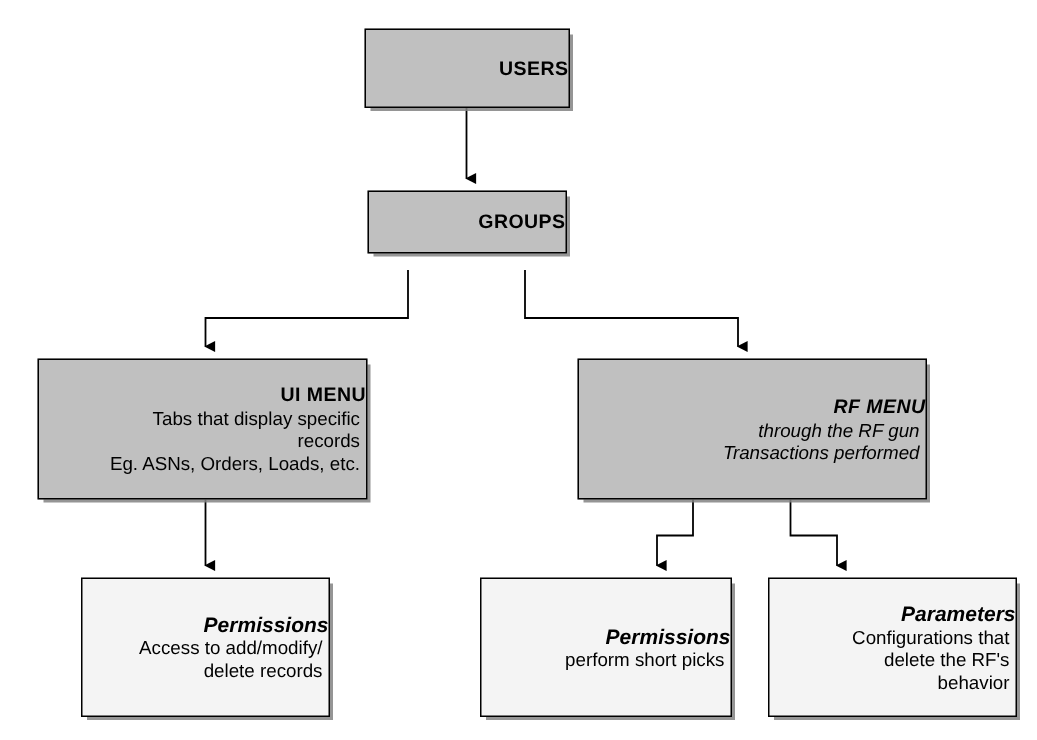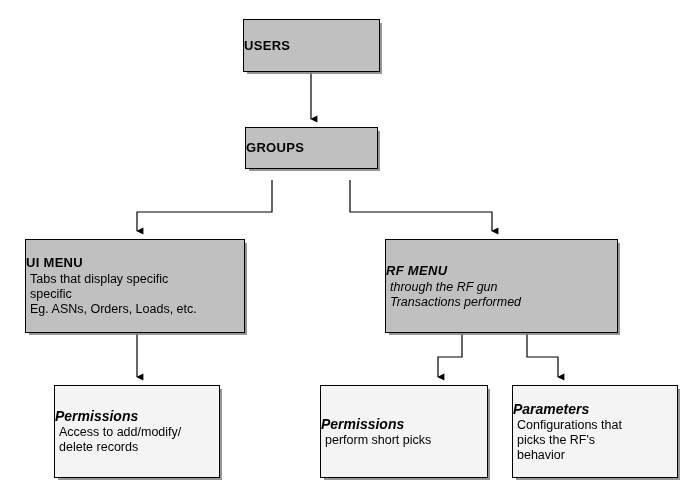--- a/index.html
+++ b/index.html
@@ -14,21 +14,21 @@
     background: #ffffff;
     font-family: "Liberation Sans", sans-serif;
     overflow: hidden;
   }
   .node {
     position: absolute;
     box-sizing: border-box;
     border: 1px solid #000000;
     display: flex;
     flex-direction: column;
-    align-items: flex-start;
+    align-items: flex-end;
     justify-content: center;
     text-align: center;
     color: #000000;
     box-shadow: 3px 3px 0 -1px rgba(130,130,130,0.85);
   }
   .node.filled {
     background: #c0c0c0;
   }
   .node.plain {
     background: #f4f4f4;
@@ -103,21 +103,21 @@
     <div class="node-title">USERS</div>
   </div>
 
   <div class="node filled" style="left:245px; top:127px; width:133px; height:42px;">
     <div class="node-title">GROUPS</div>
   </div>
 
   <div class="node filled" style="left:25px; top:239px; width:220px; height:94px;">
     <div class="node-title">UI MENU</div>
     <div class="node-line">Tabs that display specific</div>
-    <div class="node-line">specific</div>
+    <div class="node-line">records</div>
     <div class="node-line">Eg. ASNs, Orders, Loads, etc.</div>
   </div>
 
   <div class="node filled" style="left:385px; top:239px; width:233px; height:94px;font-style:italic;">
     <div class="node-title">RF MENU</div>
     <div class="node-line">through the RF gun</div>
     <div class="node-line">Transactions performed</div>
   </div>
 
   <div class="node plain" style="left:54px; top:385px; width:166px; height:93px;">
@@ -127,17 +127,17 @@
   </div>
 
   <div class="node plain" style="left:320px; top:385px; width:168px; height:93px;">
     <div class="node-title italic">Permissions</div>
     <div class="node-line">perform short picks</div>
   </div>
 
   <div class="node plain" style="left:512px; top:385px; width:166px; height:93px;">
     <div class="node-title italic">Parameters</div>
     <div class="node-line">Configurations that</div>
-    <div class="node-line">picks the RF's</div>
+    <div class="node-line">delete the RF's</div>
     <div class="node-line">behavior</div>
   </div>
 
 </div>
 
 </body></html>

